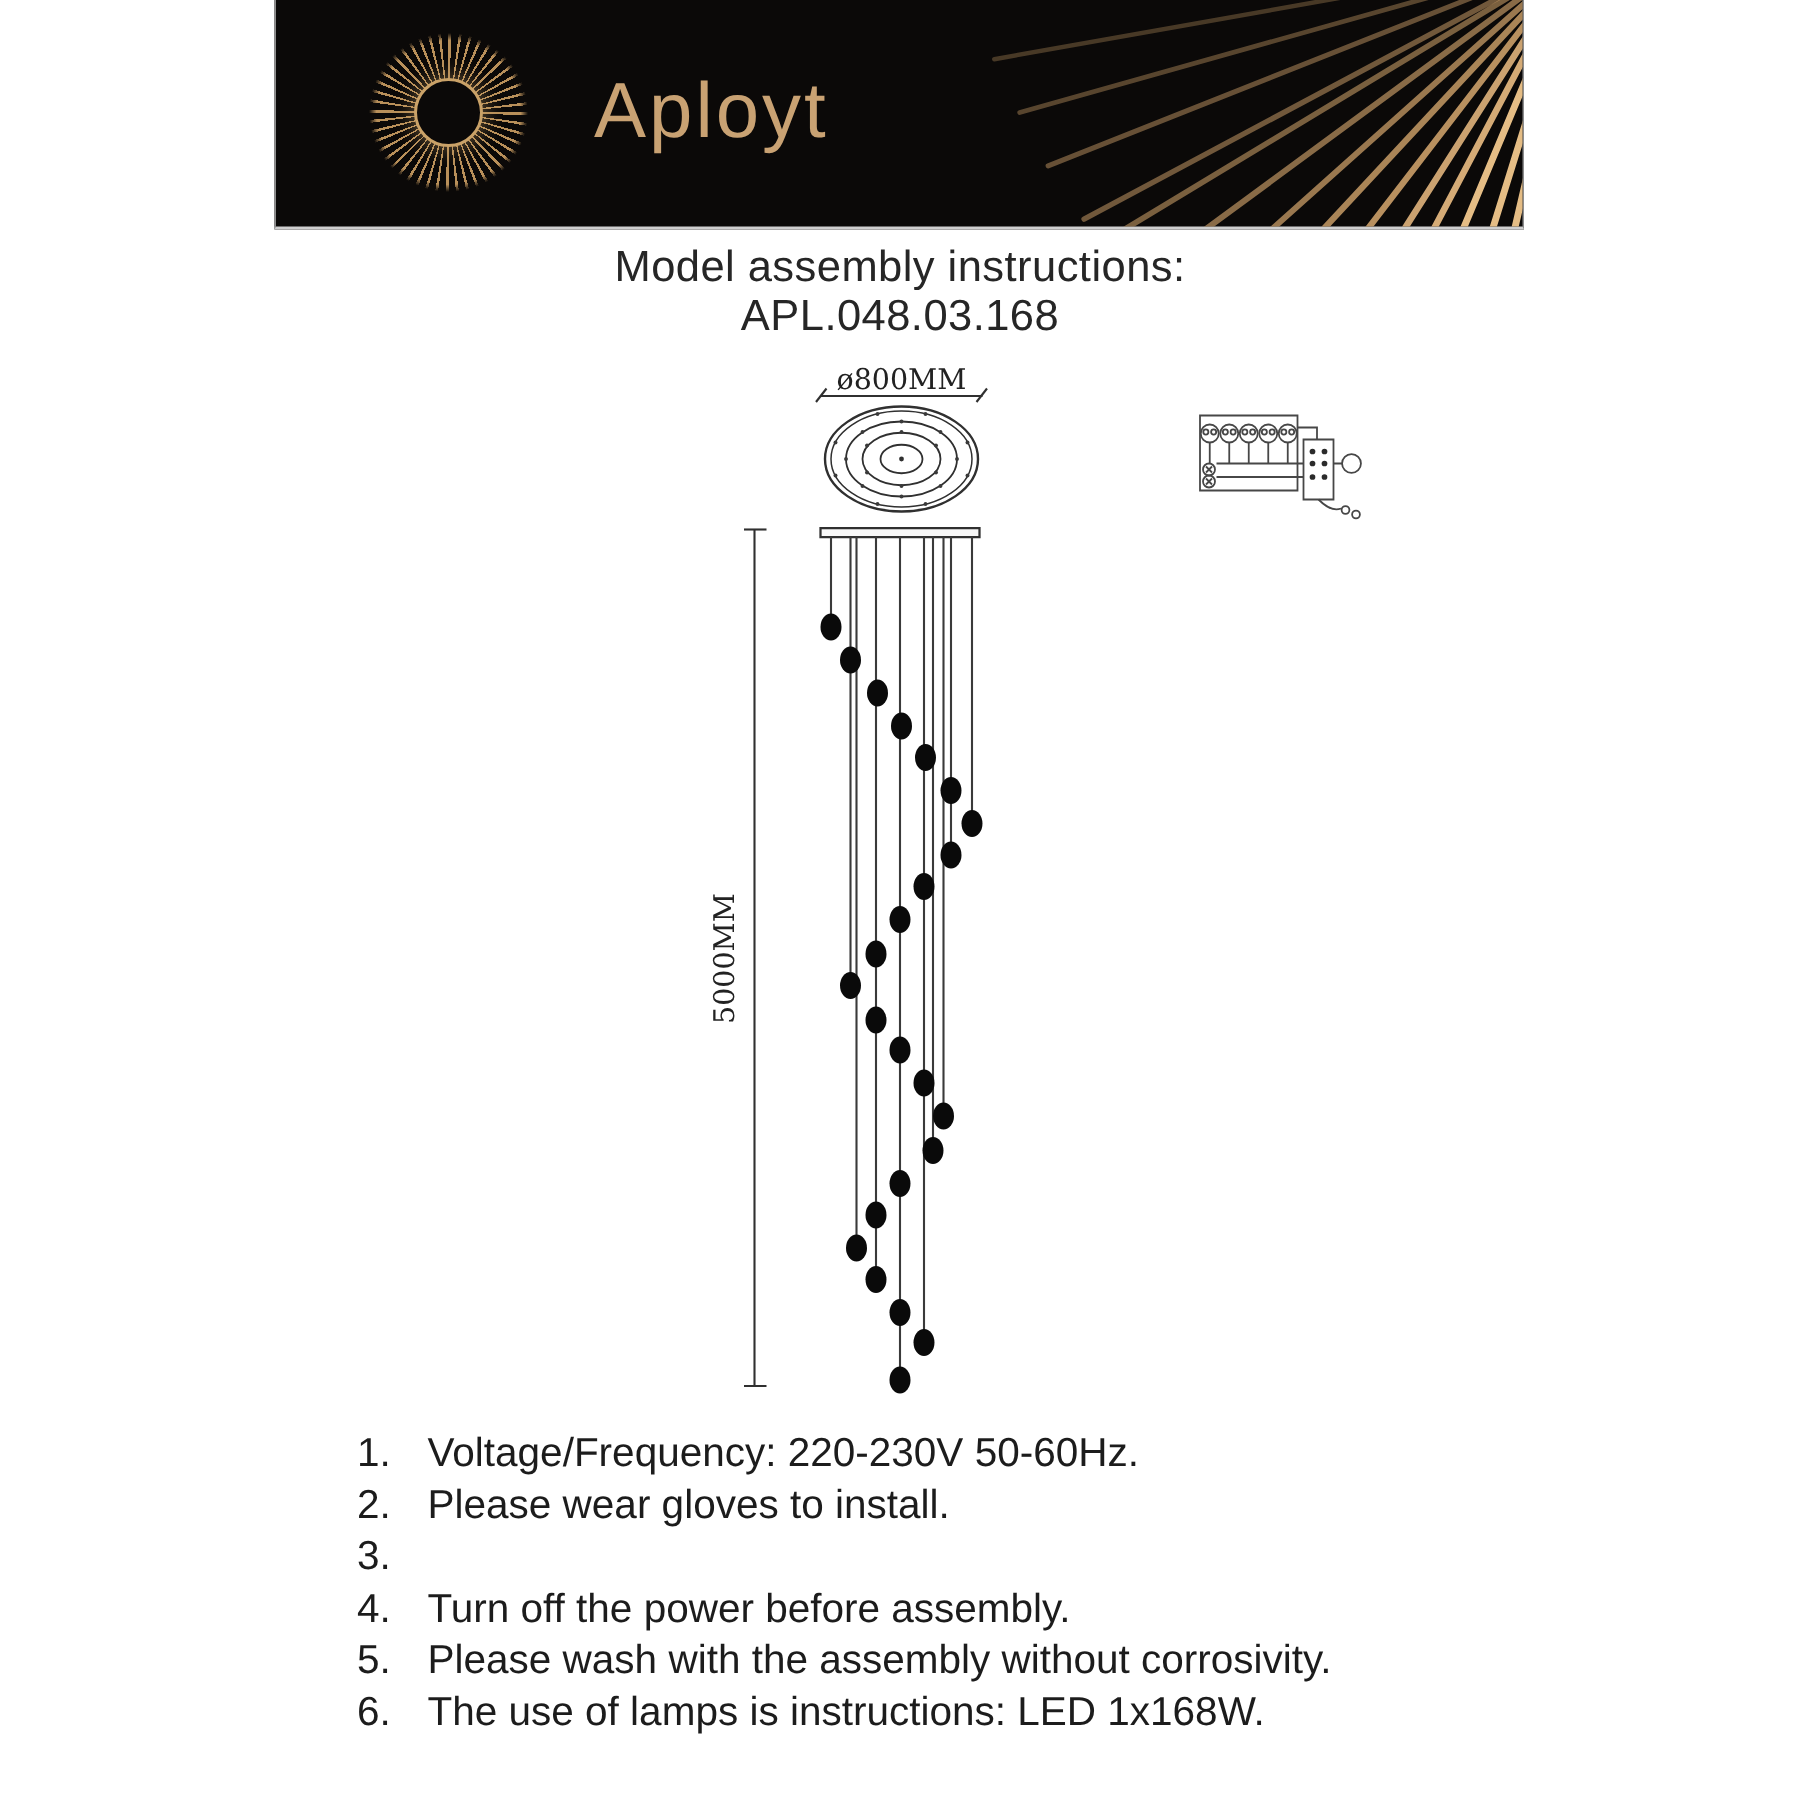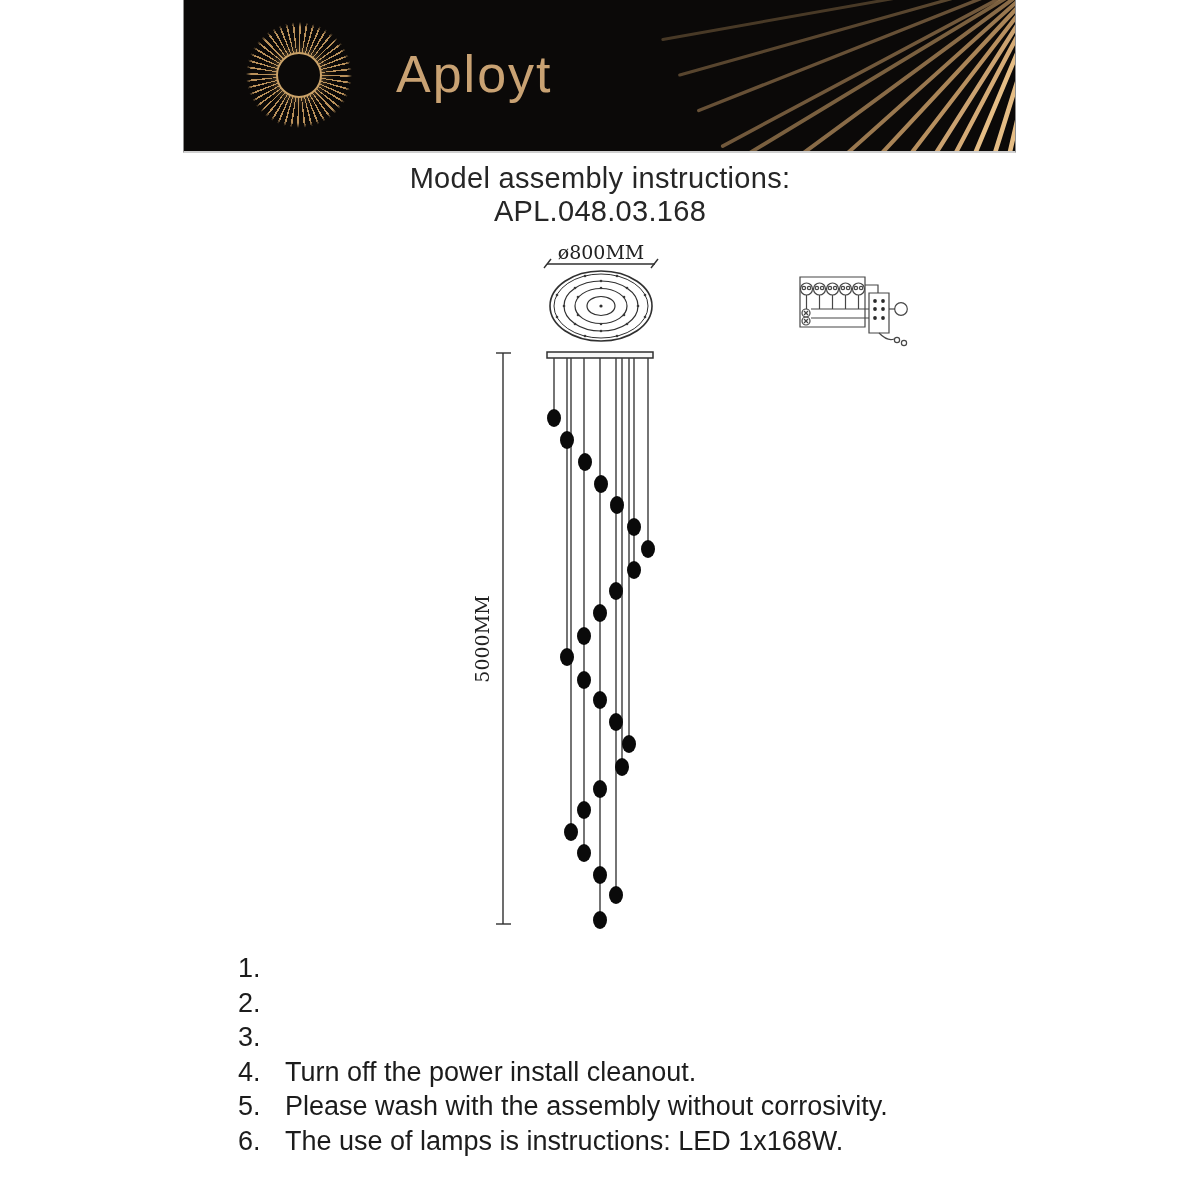--- a/index.html
+++ b/index.html
@@ -216,30 +216,32 @@
       <circle cx="901" cy="309" r="6.3"></circle>
       <path d="M 879 333 C 884 338, 889 341, 894 339"></path>
       <circle cx="897" cy="340" r="2.6"></circle>
         <circle cx="904" cy="343" r="2.6"></circle>
     </g>
   </svg>
 
   <div class="instructions">
     <div class="instr-row">
       <span class="instr-num">1.</span>
+      <span class="instr-text">Voltage/Frequency: 220-230V 50-60Hz.</span>
     </div>
     <div class="instr-row">
       <span class="instr-num">2.</span>
+      <span class="instr-text">Please wear gloves to install.</span>
     </div>
     <div class="instr-row">
       <span class="instr-num">3.</span>
     </div>
     <div class="instr-row">
       <span class="instr-num">4.</span>
-      <span class="instr-text">Turn off the power install cleanout.</span>
+      <span class="instr-text">Turn off the power before assembly.</span>
     </div>
     <div class="instr-row">
       <span class="instr-num">5.</span>
       <span class="instr-text">Please wash with the assembly without corrosivity.</span>
     </div>
     <div class="instr-row">
       <span class="instr-num">6.</span>
       <span class="instr-text">The use of lamps is instructions: LED 1x168W.</span>
     </div>
   </div>

